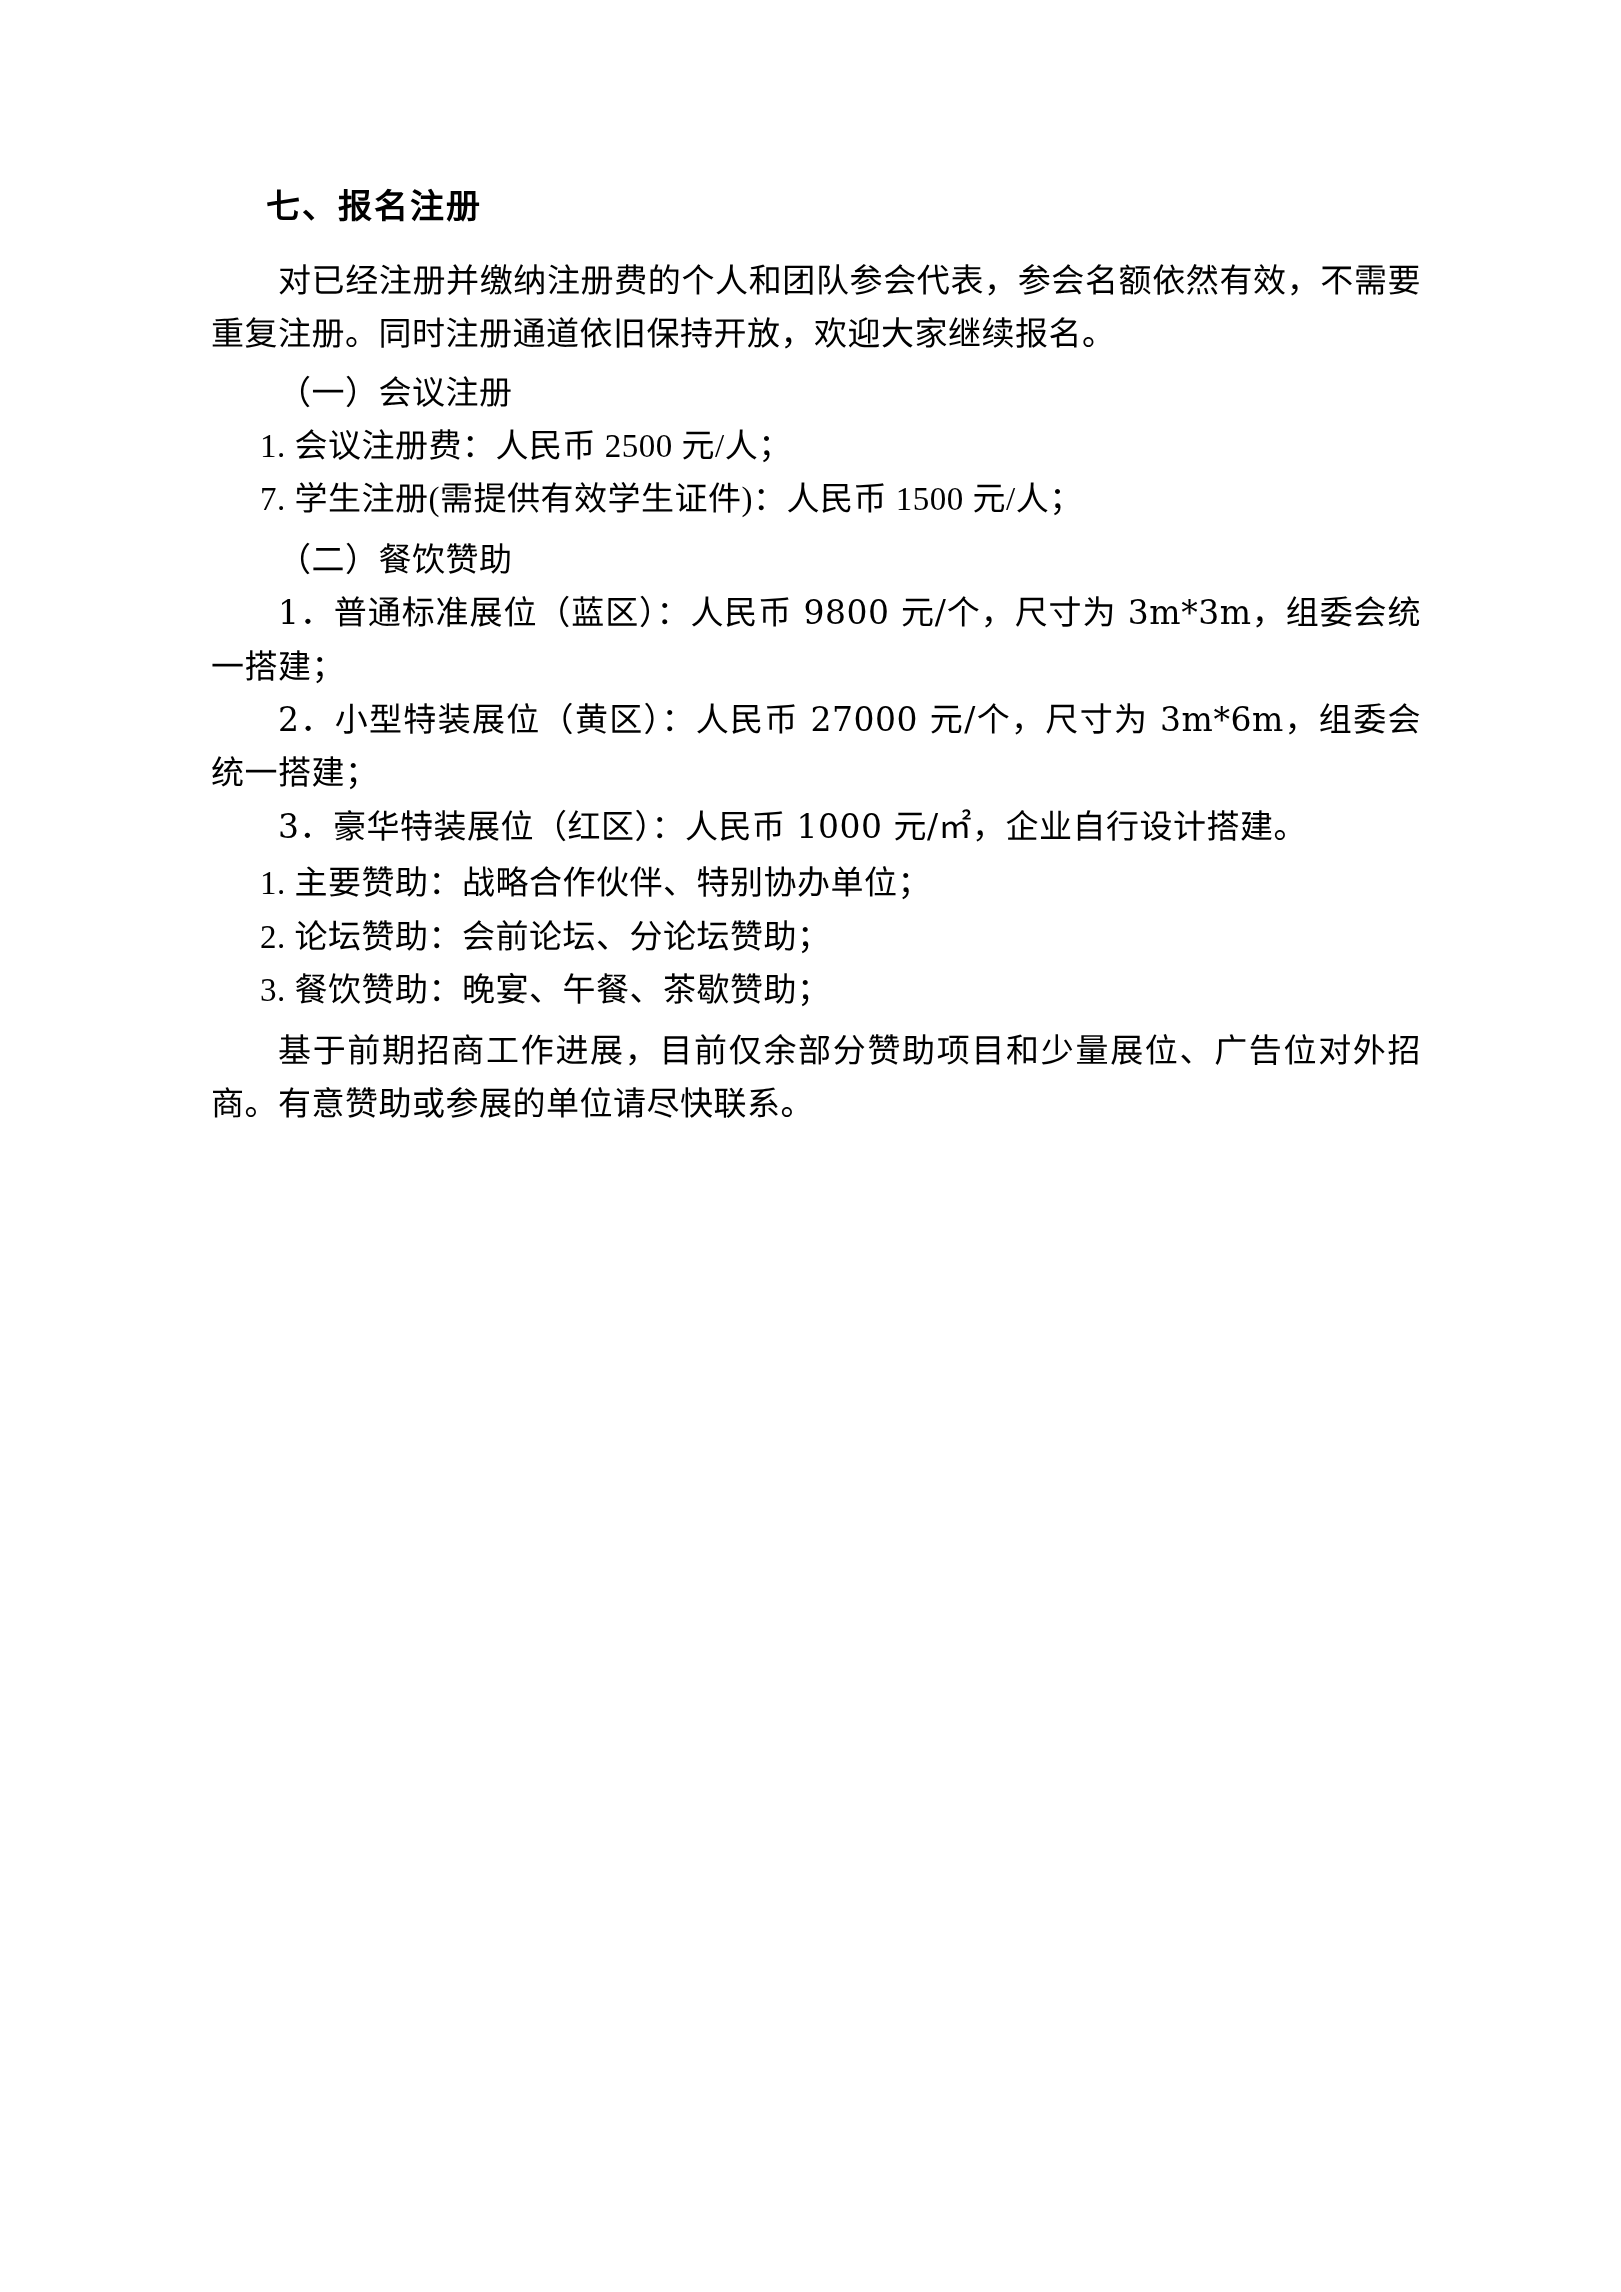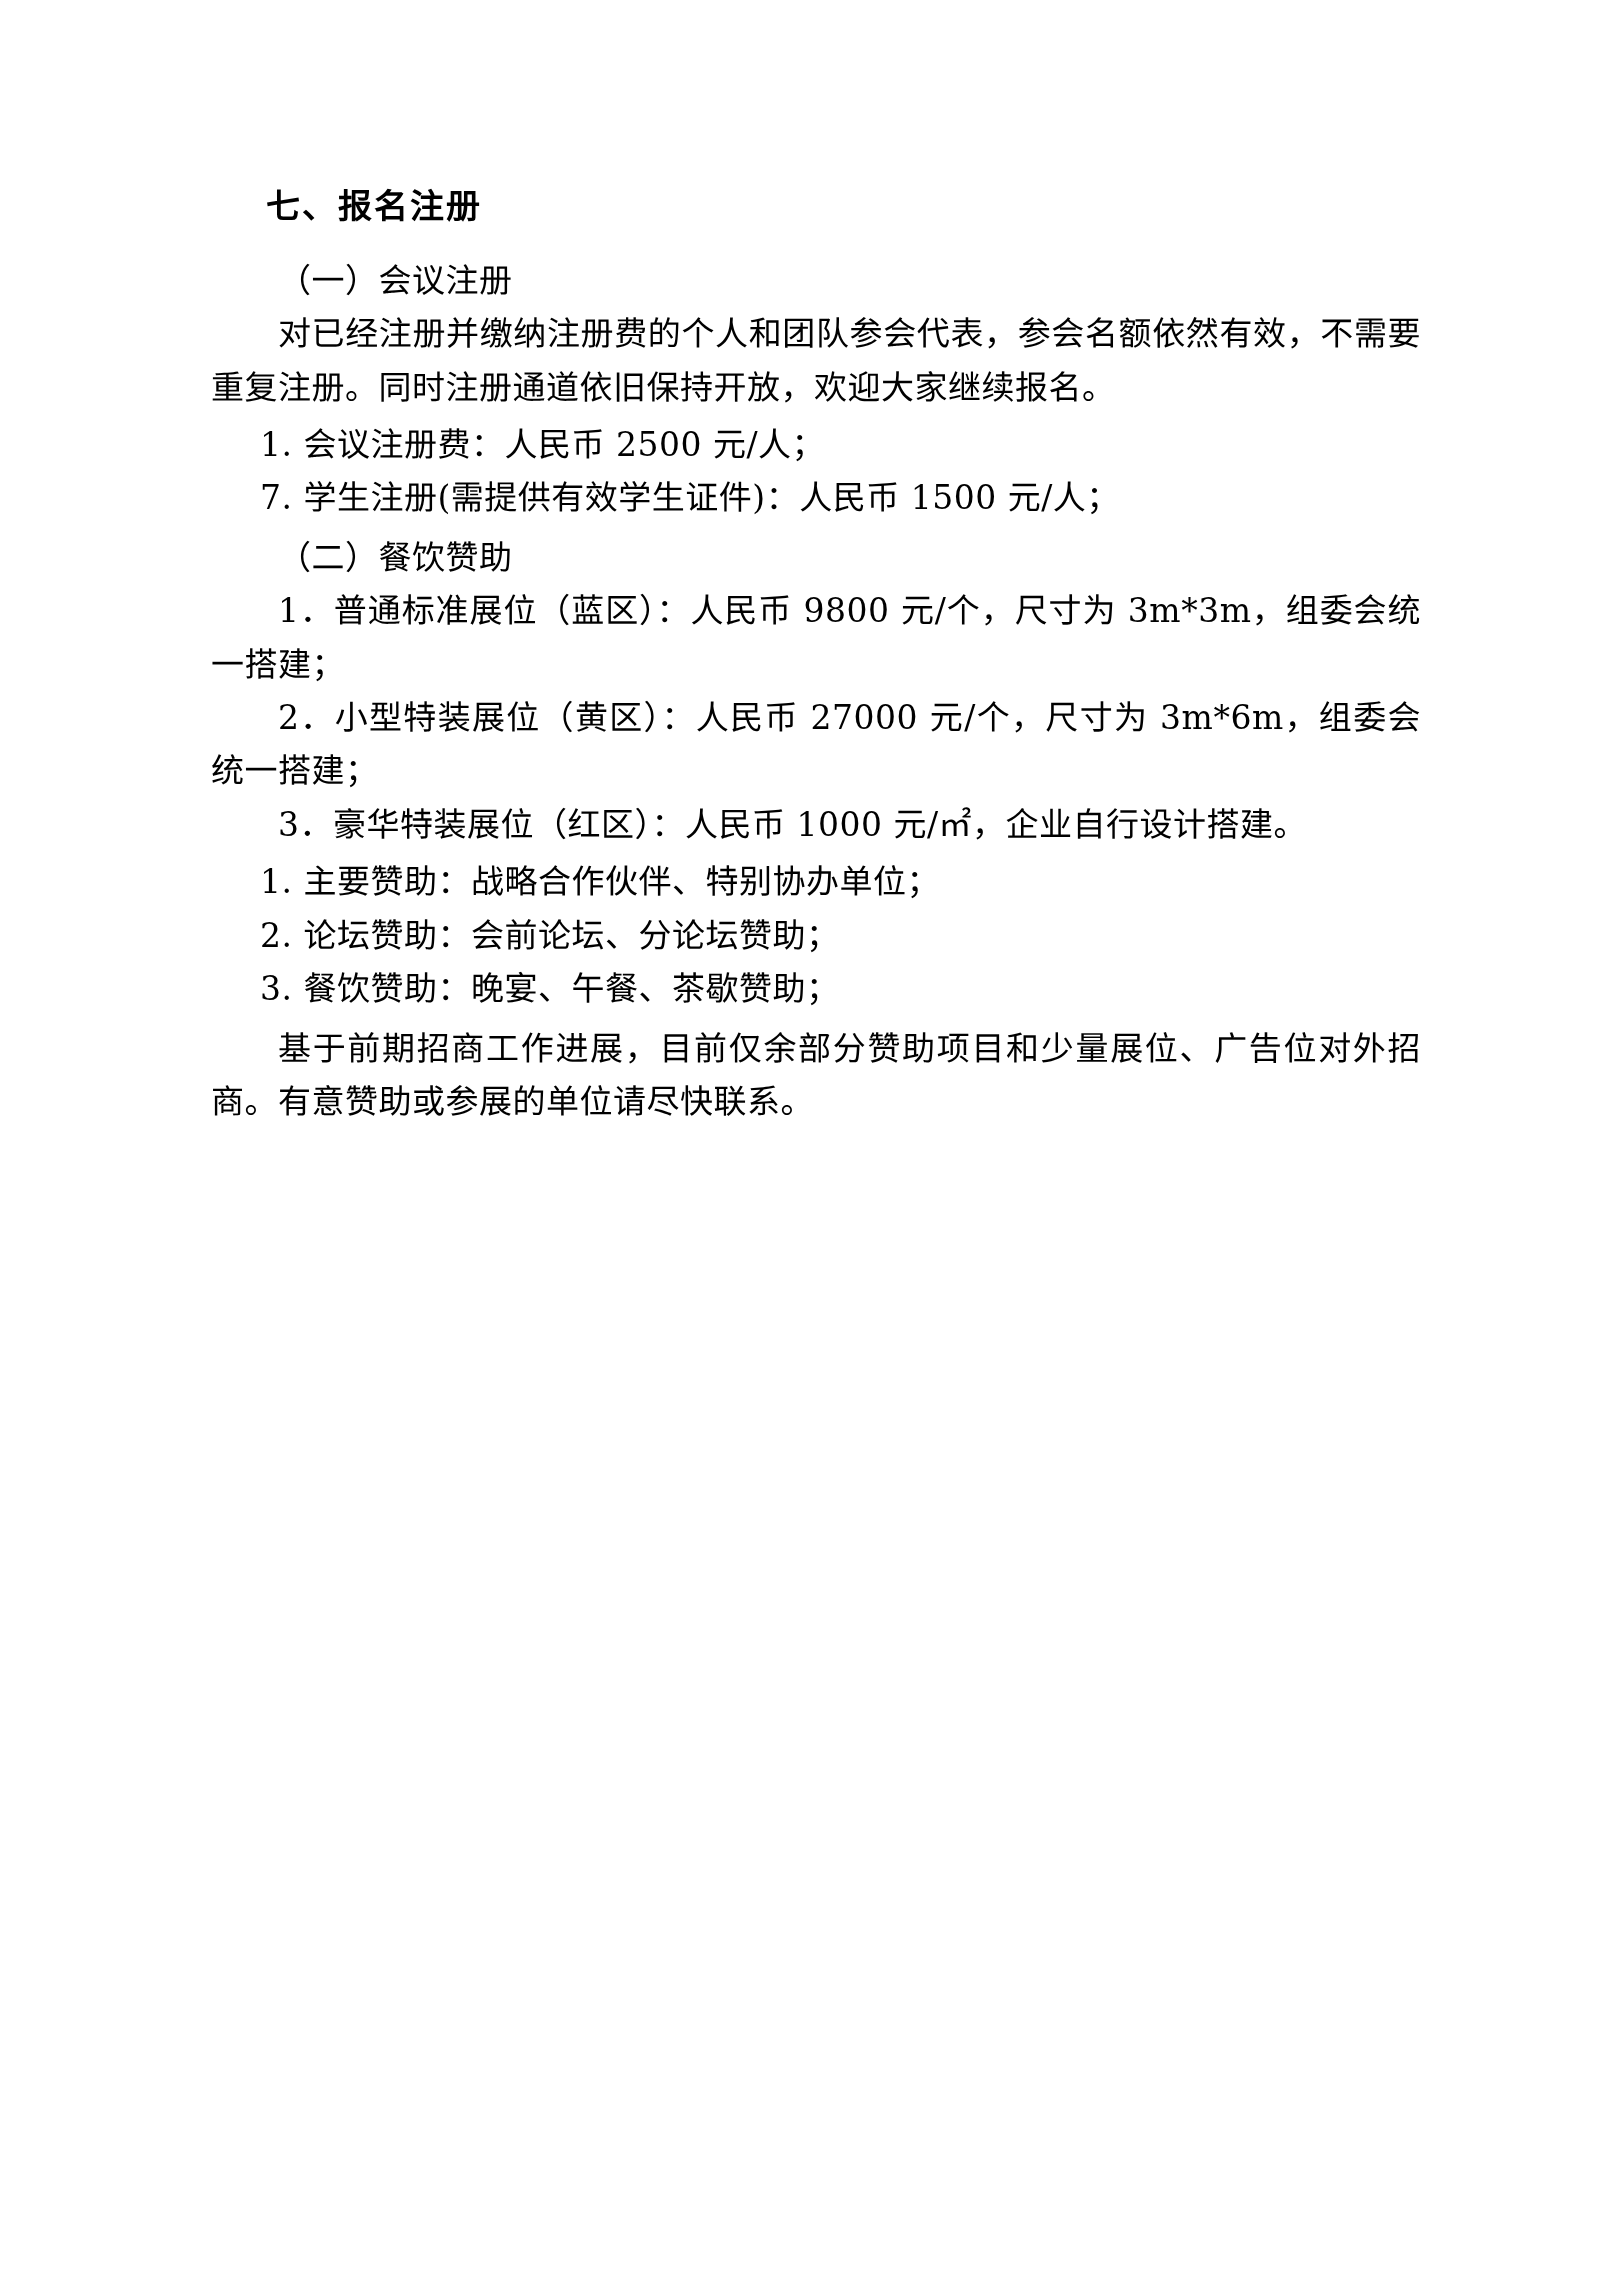--- a/index.html
+++ b/index.html
@@ -37,43 +37,44 @@
     margin: 0;
     font-size: 33px;
     line-height: 1.62;
     letter-spacing: 0.5px;
   }
   .indent2 {
     text-indent: 67px;
   }
   .indent1-5 {
     text-indent: 49px;
+    font-family: Liberation Serif, serif;
   }
   .para-block {
     margin-bottom: 3.9px;
   }
   .flow {
     text-align: justify;
     text-justify: inter-ideograph;
   }
   .sp-top {
     margin-top: 5.9px;
   }
 </style>
 </head>
 <body>
 
 <div class="page">
   <div class="doc-body">
 
     <h1 class="section-heading">七、报名注册</h1>
 
+    <p class="indent2 flow para-block">对已经注册并缴纳注册费的个人和团队参会代表，参会名额依然有效，不需要重复注册。同时注册通道依旧保持开放，欢迎大家继续报名。</p>
+
     <p class="indent2 flow sp-top">（一）会议注册</p>
-
-    <p class="indent2 flow para-block">对已经注册并缴纳注册费的个人和团队参会代表，参会名额依然有效，不需要重复注册。同时注册通道依旧保持开放，欢迎大家继续报名。</p>
     <p class="indent1-5 flow">1. 会议注册费：人民币 2500 元/人；</p>
     <p class="indent1-5 flow">7. 学生注册(需提供有效学生证件)：人民币 1500 元/人；</p>
 
     <p class="indent2 flow sp-top">（二）餐饮赞助</p>
     <p class="indent2 flow">1．普通标准展位（蓝区）：人民币 9800 元/个，尺寸为 3m*3m，组委会统一搭建；</p>
     <p class="indent2 flow">2．小型特装展位（黄区）：人民币 27000 元/个，尺寸为 3m*6m，组委会统一搭建；</p>
     <p class="indent2 flow para-block">3．豪华特装展位（红区）：人民币 1000 元/㎡，企业自行设计搭建。</p>
 
     <p class="indent1-5 flow">1. 主要赞助：战略合作伙伴、特别协办单位；</p>
     <p class="indent1-5 flow">2. 论坛赞助：会前论坛、分论坛赞助；</p>

